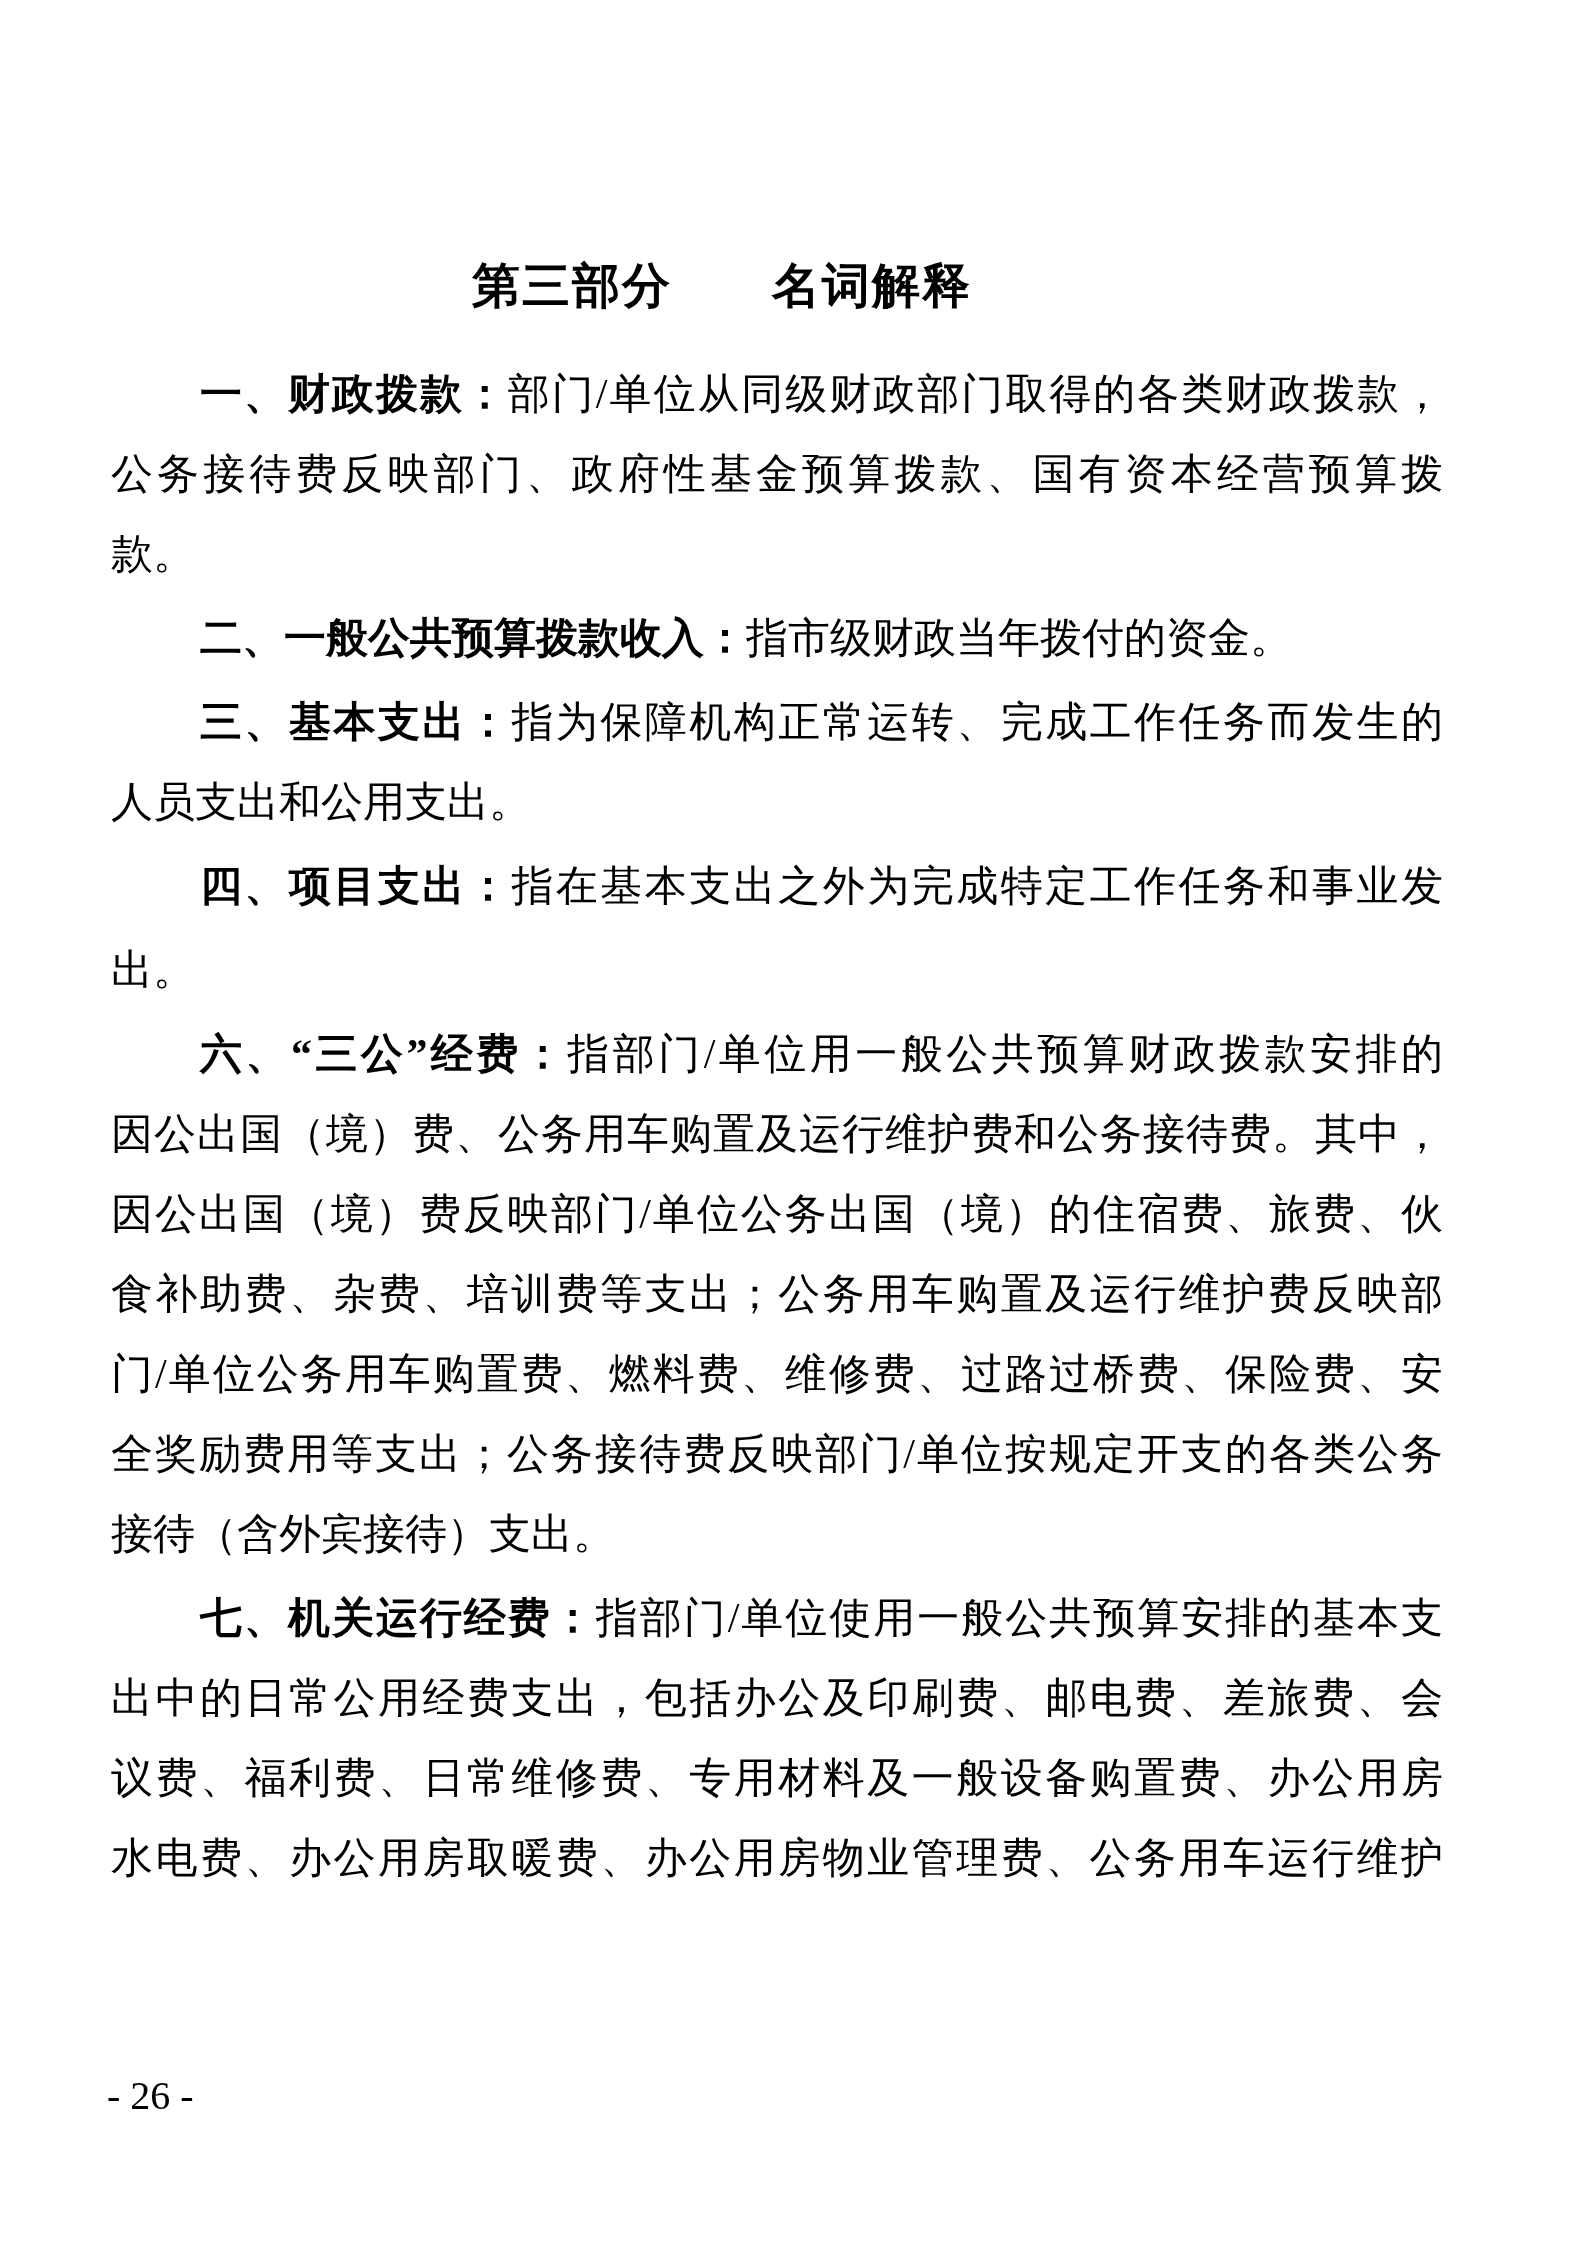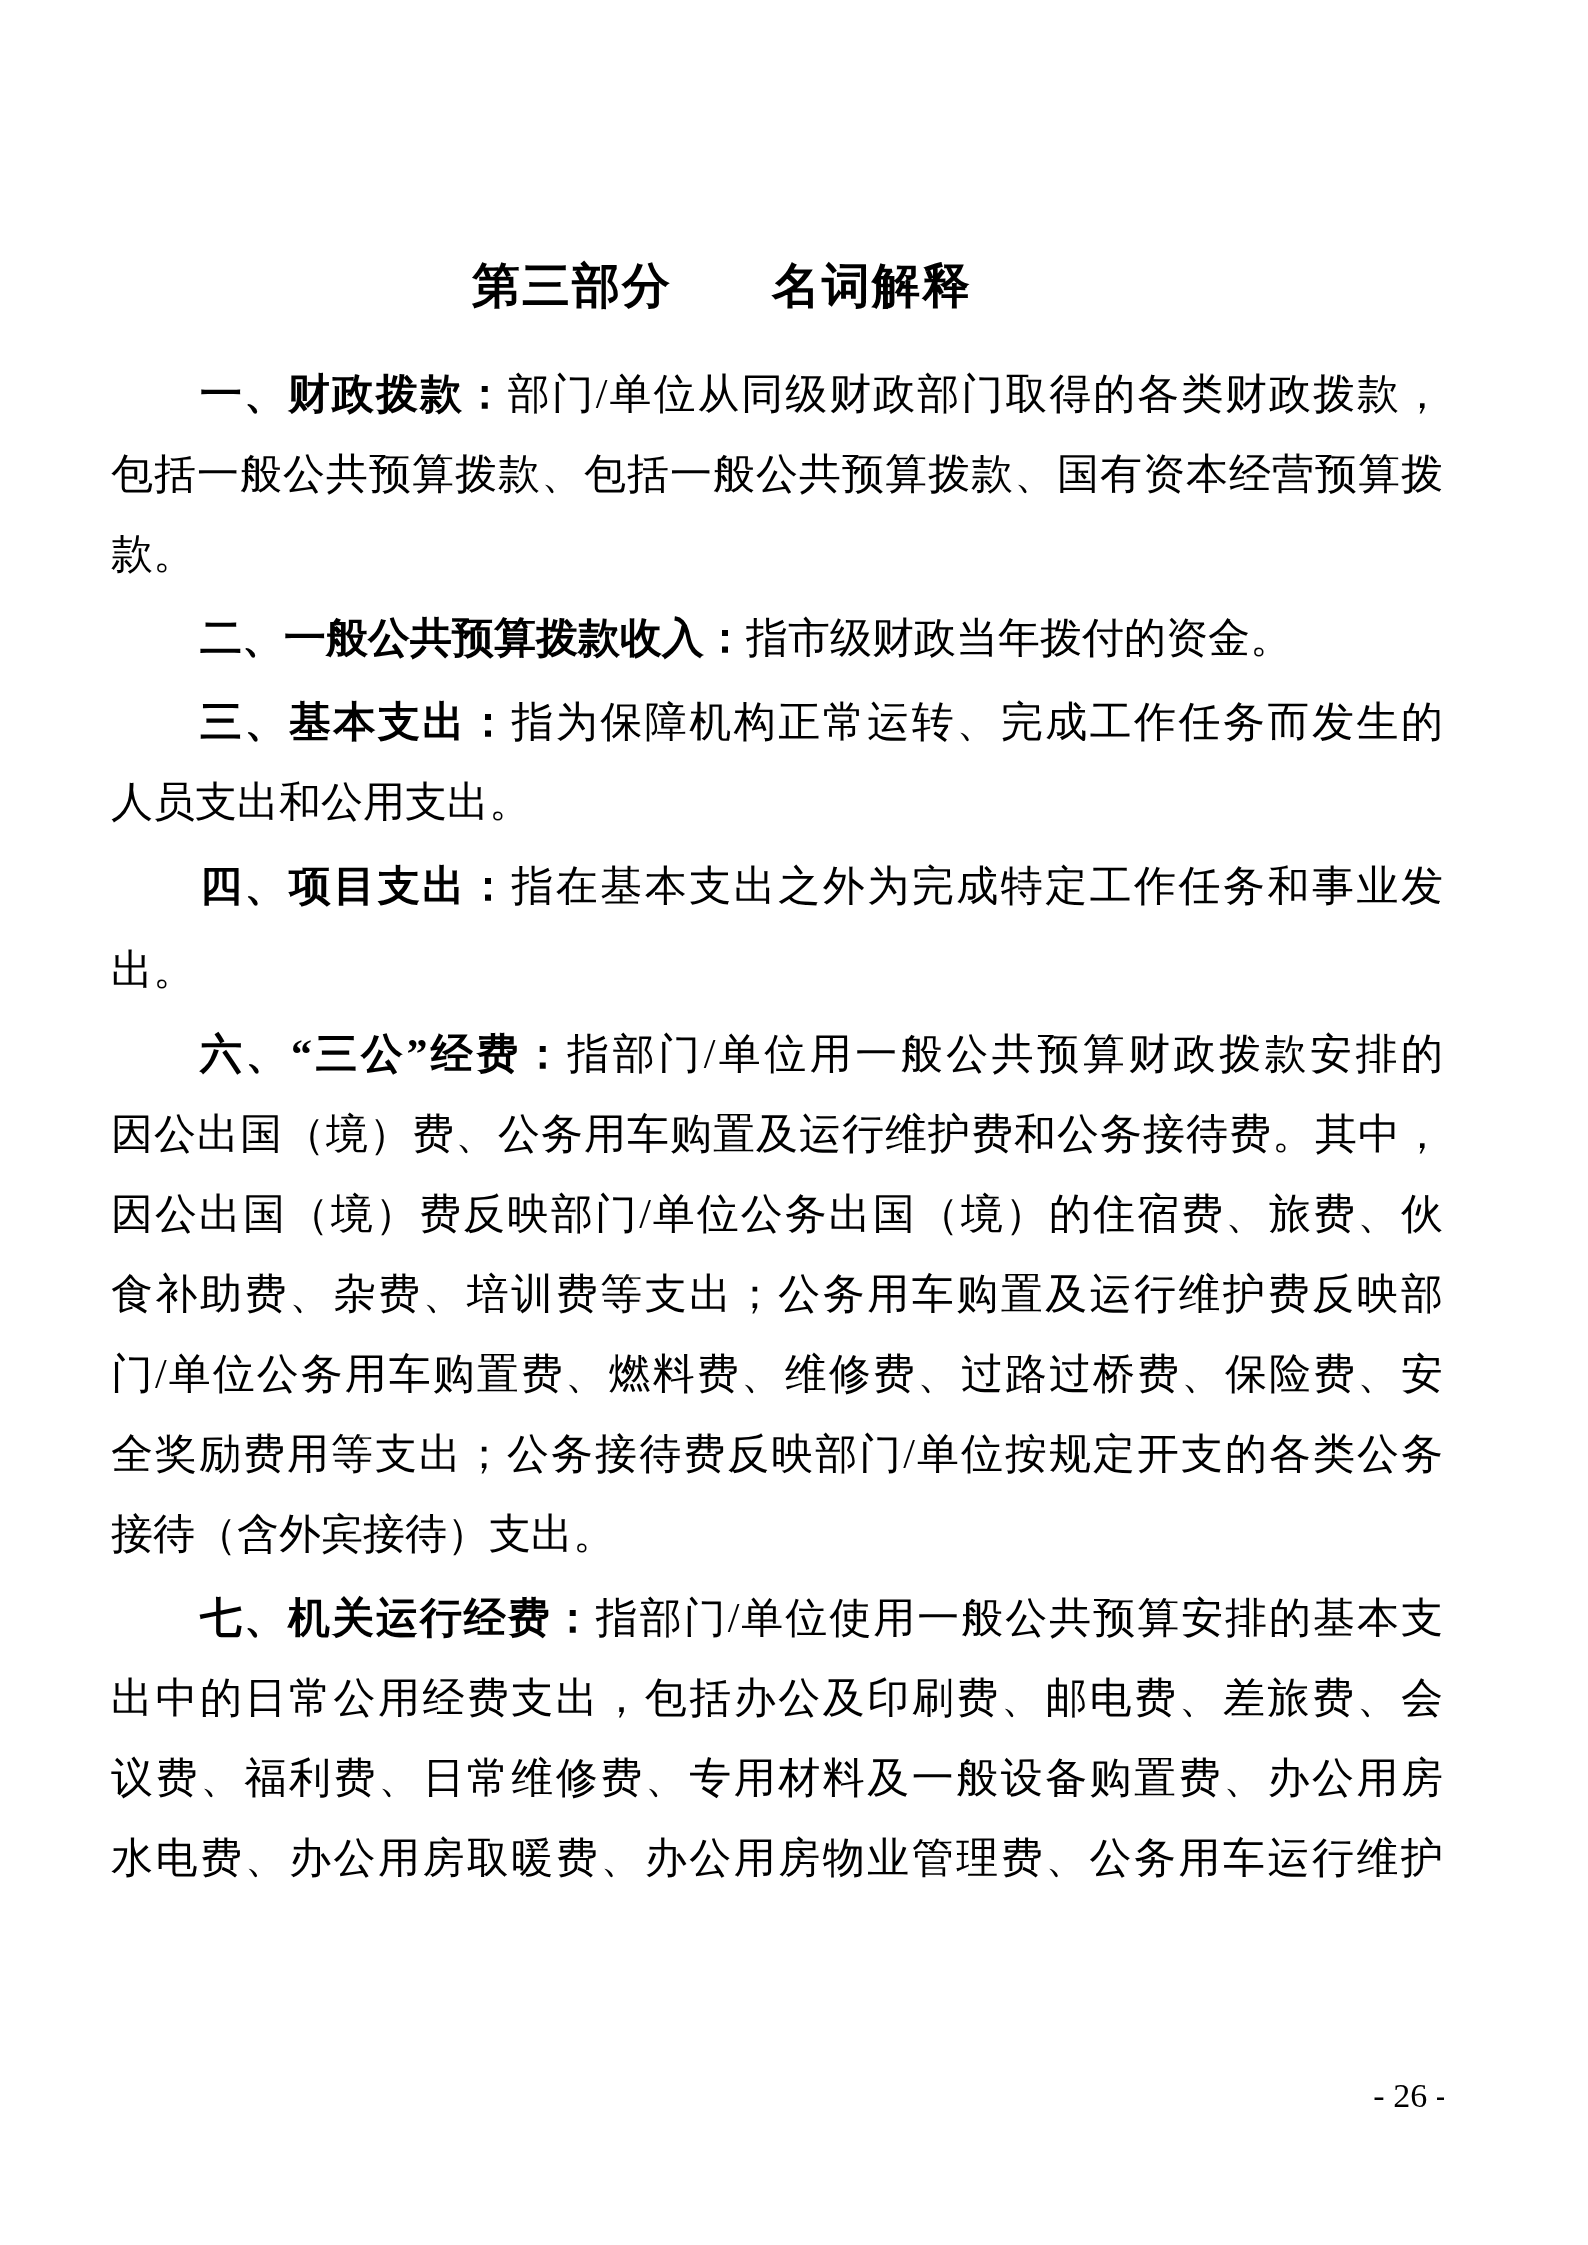--- a/index.html
+++ b/index.html
@@ -51,38 +51,38 @@
     text-indent: 89px;
   }
   .lead {
     font-weight: bold;
   }
   .page-number {
     position: absolute;
     top: 2078px;
     left: 107px;
     width: 1340px;
-    text-align: right;
-    font-size: 34px;
+    text-align: left;
+    font-size: 40px;
     line-height: 36px;
     white-space: pre;
   }
 </style>
 </head>
 <body>
 
 <div class="page">
 
   <h1 class="doc-title">第三部分　　名词解释</h1>
 
   <div class="body-text">
 
     <div class="para">
       <div class="line indent justify"><span class="lead">一、财政拨款：</span><span>部门/单位从同级财政部门取得的各类财政拨款，</span></div>
-      <div class="line justify"><span>包括一般公共预算拨款、包括一般公共预算拨款、国有资本经营预算拨</span></div>
+      <div class="line justify"><span>公务接待费反映部门、政府性基金预算拨款、国有资本经营预算拨</span></div>
       <div class="line"><span>款。</span></div>
     </div>
 
     <div class="para">
       <div class="line indent"><span class="lead">二、一般公共预算拨款收入：</span><span>指市级财政当年拨付的资金。</span></div>
     </div>
 
     <div class="para">
       <div class="line indent justify"><span class="lead">三、基本支出：</span><span>指为保障机构正常运转、完成工作任务而发生的</span></div>
       <div class="line"><span>人员支出和公用支出。</span></div>

